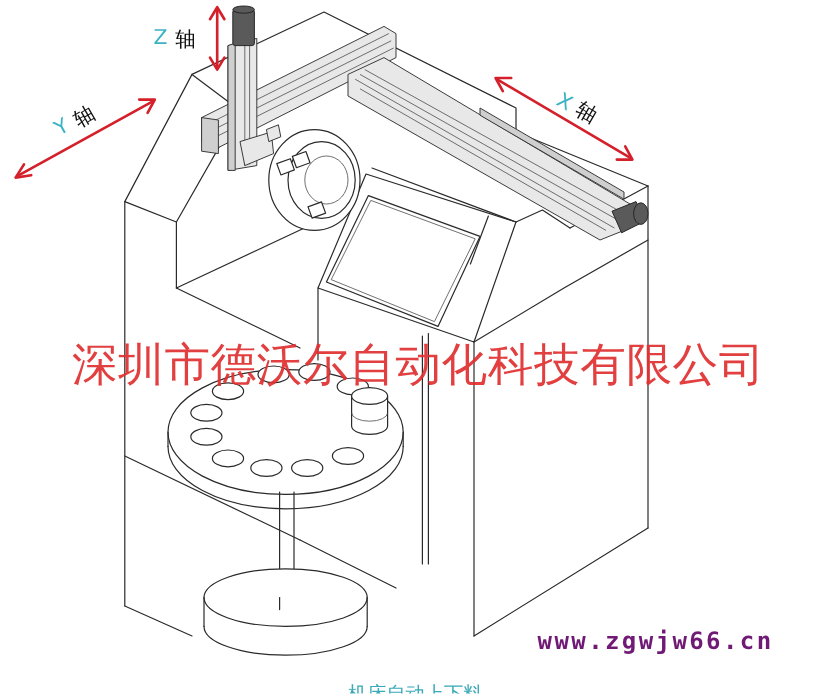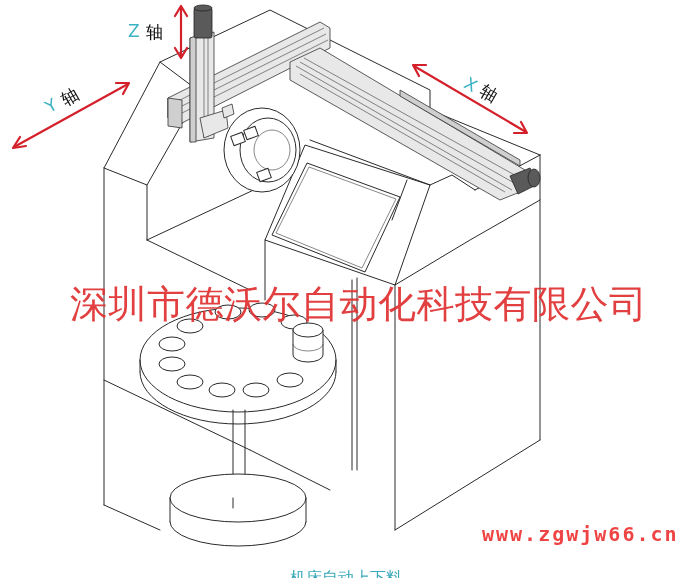--- a/index.html
+++ b/index.html
@@ -8,22 +8,22 @@
   .line { fill: none; stroke: #2a2a2a; stroke-width: 1; stroke-linejoin: round; stroke-linecap: round; }
   .thin { fill: none; stroke: #555; stroke-width: 0.7; }
   .panel { fill: #ffffff; stroke: #2a2a2a; stroke-width: 1; stroke-linejoin: round; }
   .rail { fill: #e8e8e8; stroke: #333; stroke-width: 0.8; }
   .rail-dark { fill: #cfcfcf; stroke: #333; stroke-width: 0.8; }
   .motor { fill: #5a5a5a; stroke: #222; stroke-width: 0.8; }
   .arrow { fill: none; stroke: #d4202a; stroke-width: 2.2; stroke-linecap: round; }
   .arrowhead { fill: none; stroke: #d4202a; stroke-width: 2.2; stroke-linecap: round; stroke-linejoin: round; }
   .axis-letter { fill: #3bb3c3; font-family: "DejaVu Sans", sans-serif; font-size: 17px; }
   .axis-char { fill: #111; font-family: "DejaVu Sans", sans-serif; font-size: 17px; }
-  .company { position: absolute; left: 70px; top: 279px; width: 570px; font-family: "DejaVu Serif", serif; font-size: 38px; color: #e03030; letter-spacing: 0.5px; white-space: nowrap; opacity: 0.92; }
-  .website { position: absolute; left: 482px; top: 522px; font-family: "DejaVu Sans Mono", monospace; font-size: 20px; font-weight: bold; color: #ef4444; letter-spacing: 2px; }
+  .company { position: absolute; left: 60px; top: 279px; width: 570px; font-family: "DejaVu Serif", serif; font-size: 38px; color: #e03030; letter-spacing: 0.5px; white-space: nowrap; opacity: 0.92; }
+  .website { position: absolute; left: 448px; top: 522px; font-family: "DejaVu Sans Mono", monospace; font-size: 20px; font-weight: bold; color: #701a75; letter-spacing: 2px; }
   .caption { position: absolute; left: 290px; top: 568px; font-family: "DejaVu Sans", sans-serif; font-size: 16px; color: #3aa9b8; white-space: nowrap; }
 </style>
 </head>
 <body>
 
 <svg id="canvas" viewBox="0 0 700 578" xmlns="http://www.w3.org/2000/svg">
 
   <g>
 
     <path class="panel" d="M104 168 L160 62 L270 10 L430 90 L430 110"></path>

